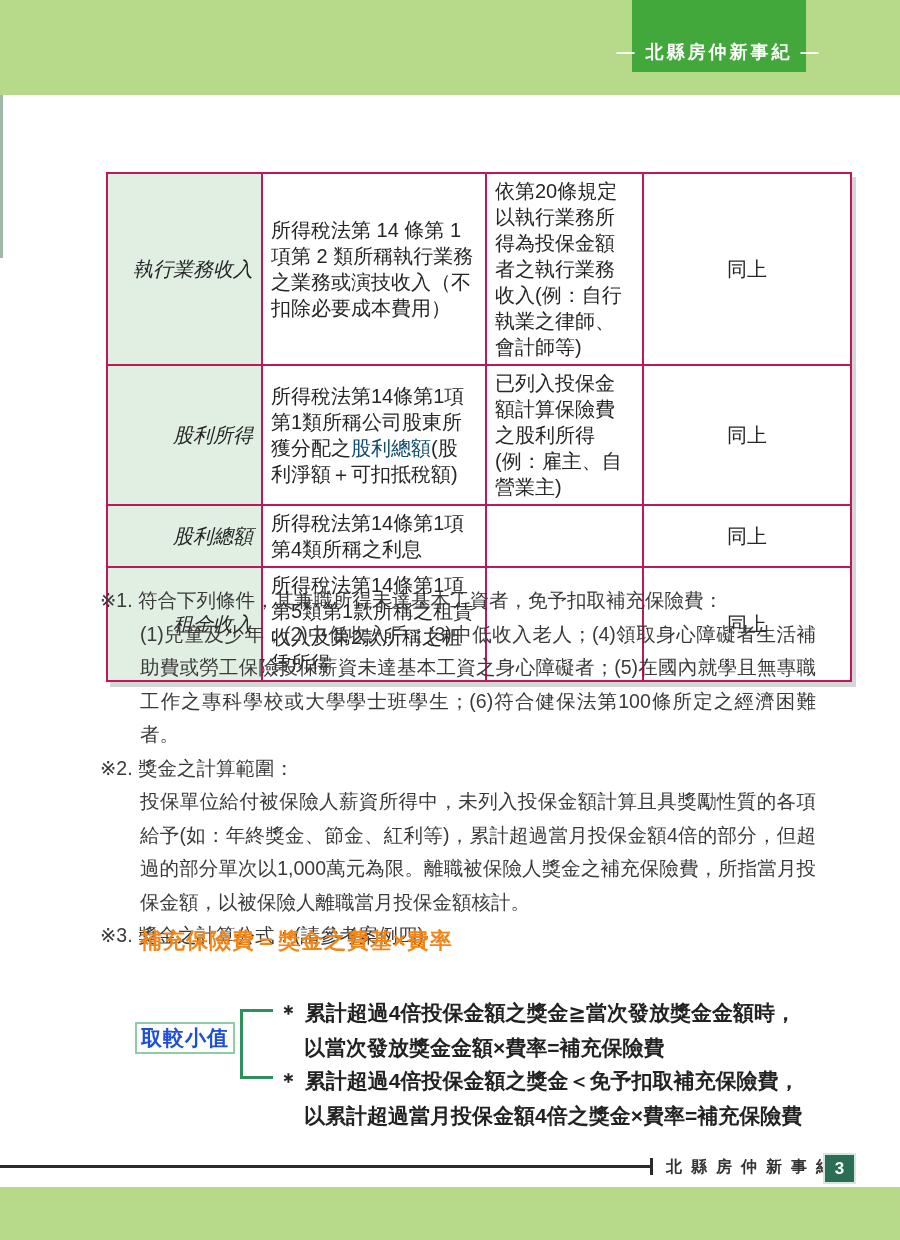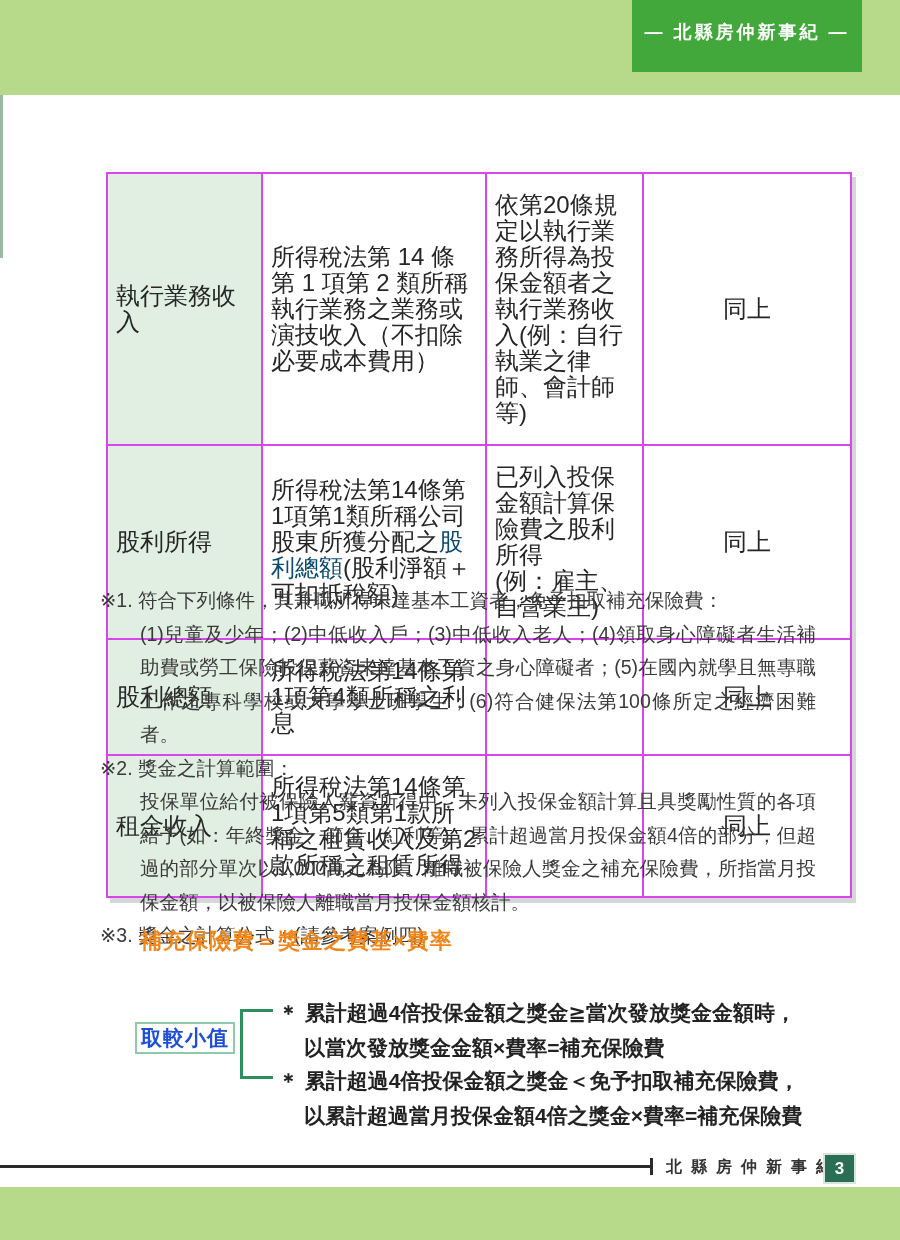--- a/index.html
+++ b/index.html
@@ -7,41 +7,41 @@
     position:relative;
     width:900px;height:1240px;
     background:#ffffff;
     font-family:"Liberation Sans","DejaVu Sans",sans-serif;
     color:#2f2f2f;
     overflow:hidden;
   }
   
   .header-band{position:absolute;left:0;top:0;width:900px;height:95px;background:#b7da8a;}
   .header-box{
-    position:absolute;left:632px;top:0;width:230px;height:72px;
-    background:#43a83b;display:flex;align-items:center;justify-content:center;
+    position:absolute;left:632px;top:0;width:174px;height:72px;
+    background:#43a83b;display:flex;align-items:flex-end;justify-content:center;
   }
   .header-box span{
     color:#ffffff;font-size:18px;font-weight:bold;letter-spacing:3px;
     padding-bottom:8px;white-space:nowrap;
   }
   .left-strip{position:absolute;left:0;top:95px;width:3px;height:163px;background:#9fb8a6;}
   
   table.main{
     position:absolute;left:106px;top:172px;width:688px;
     border-collapse:collapse;table-layout:fixed;
     box-shadow:4px 5px 0 rgba(130,140,135,0.35);
     background:#ffffff;
   }
   table.main td{
-    border:2px solid #d946ef;
-    font-size:24px;line-height:26px;color:#262626;
-    padding:18px 8px;vertical-align:middle;
+    border:2px solid #be185d;
+    font-size:20px;line-height:26px;color:#262626;
+    padding:4px 8px;vertical-align:middle;
   }
-  td.cat{background:#e1efe3;text-align:left;width:137px;}
+  td.cat{background:#e1efe3;text-align:right;width:137px;font-style:italic;}
   td.law{width:206px;padding-left:11px;}
   td.scope{width:139px;}
   td.note{width:190px;text-align:center;}
   tr.r1{height:130px;} tr.r2{height:128px;} tr.r3{height:56px;} tr.r4{height:70px;}
   .red{color:#0c4a6e;}
   .preline{white-space:pre-line;}
   
   .notes{position:absolute;left:100px;top:584px;width:716px;font-size:19.5px;line-height:33.5px;color:#3a3a3a;}
   .notes p{margin:0;}
   .notes .body{padding-left:40px;text-align:justify;}

